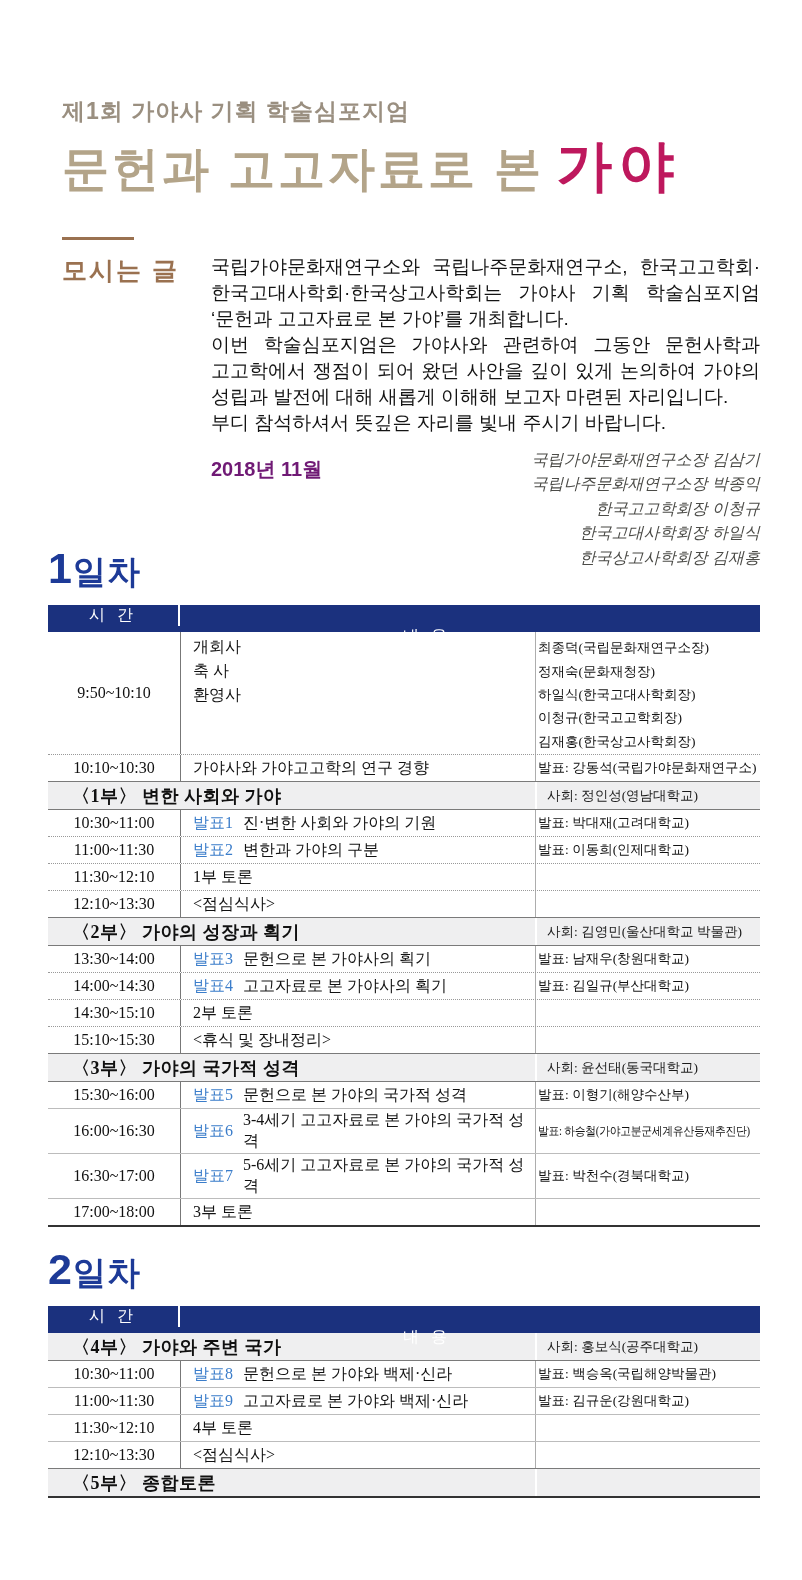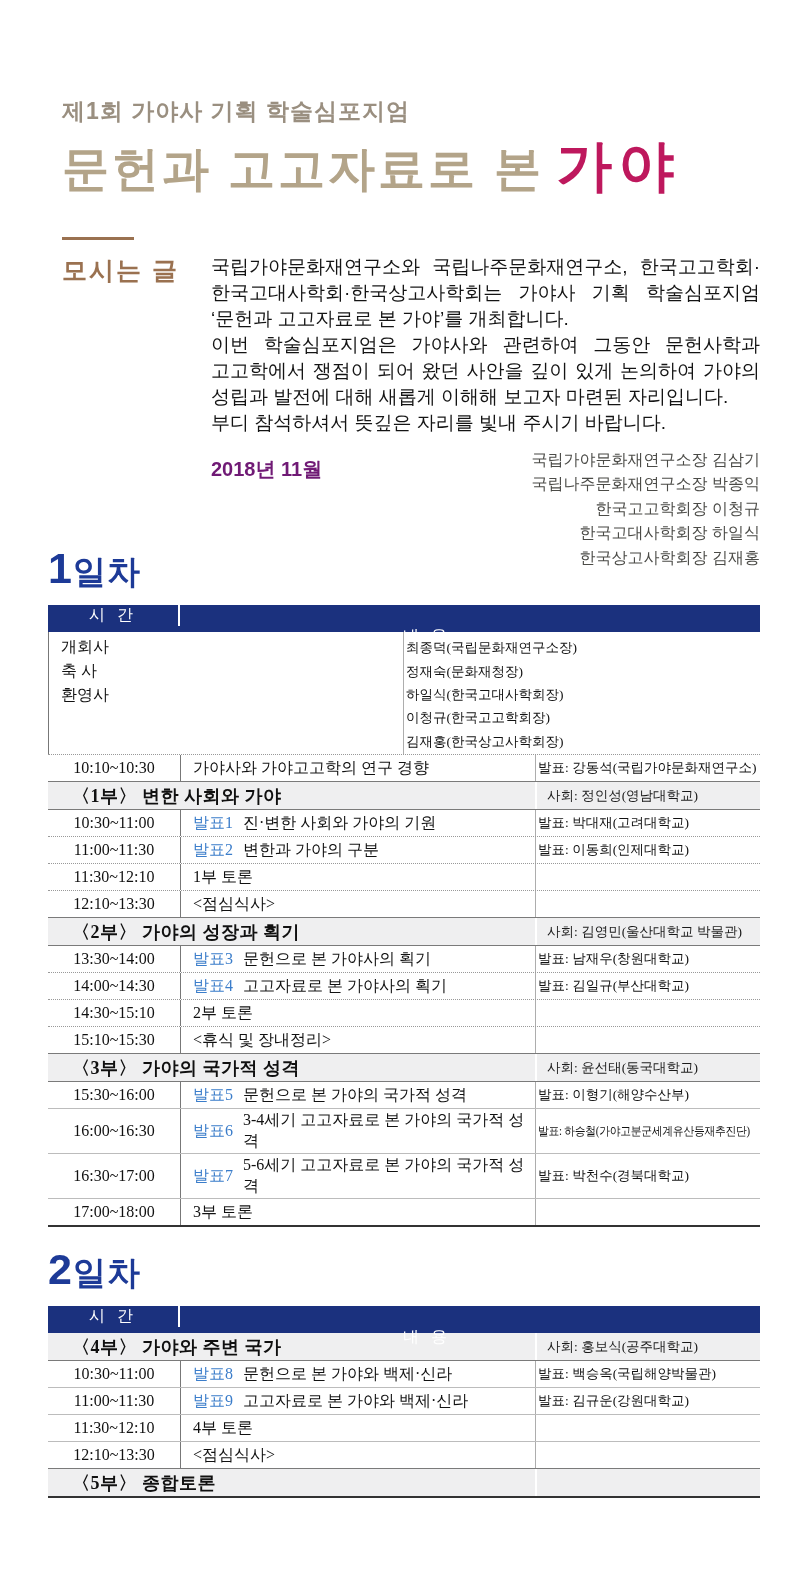--- a/index.html
+++ b/index.html
@@ -17,21 +17,21 @@
   .main-title .accent{font-size:56px;color:#be185d;letter-spacing:6px;margin-left:12px;}
 
   
   .rule{width:72px;height:3px;background:#9a7150;margin:40px 0 14px 14px;}
   .invite{display:flex;margin-left:14px;}
   .invite-label{width:149px;font-size:25px;font-weight:bold;color:#9a7150;letter-spacing:2px;flex:none;}
   .invite-body{flex:1;font-size:19px;line-height:26px;text-align:justify;word-break:keep-all;color:#141414;}
   .invite-body p{margin:0;}
   .closing{display:flex;margin-left:163px;margin-top:6px;}
   .closing-date{font-size:20px;font-weight:bold;color:#701a75;flex:none;margin-top:14px;}
-  .signatures{flex:1;text-align:right;font-size:16px;line-height:24.5px;color:#4b4b47;margin-top:6px;}
+  .signatures{flex:1;text-align:right;font-size:16px;line-height:24.5px;color:#4b4b47;margin-top:6px;font-style:italic;}
 
   
   .day-heading{display:flex;align-items:baseline;font-weight:bold;color:#1d3a97;margin-top:-26px;}
   .day-heading .num{font-size:43px;letter-spacing:1px;}
   .day-heading .suffix{font-size:33px;letter-spacing:1px;}
   .day2-heading{margin-top:18px;}
 
   
   .tbl{width:712px;border-bottom:2px solid #333;margin-top:10px;
     font-family:"Liberation Serif","DejaVu Serif",serif;}
@@ -98,20 +98,21 @@
       <span class="suffix">일차</span>
     </div>
 
   <div class="tbl">
     <div class="thead">
       <div class="th th-time">시 간</div>
       <div class="th th-content">내 용</div>
     </div>
     <div>
         <div class="trow">
+          <div class="cell-time">9:50~10:10</div>
           <div class="cell-content multi">
             <div>개회사</div>
             <div>축 사</div>
             <div>환영사</div>
           </div>
           <div class="cell-speaker multi">
             <div>최종덕(국립문화재연구소장)</div>
             <div>정재숙(문화재청장)</div>
             <div>하일식(한국고대사학회장)</div>
             <div>이청규(한국고고학회장)</div>

